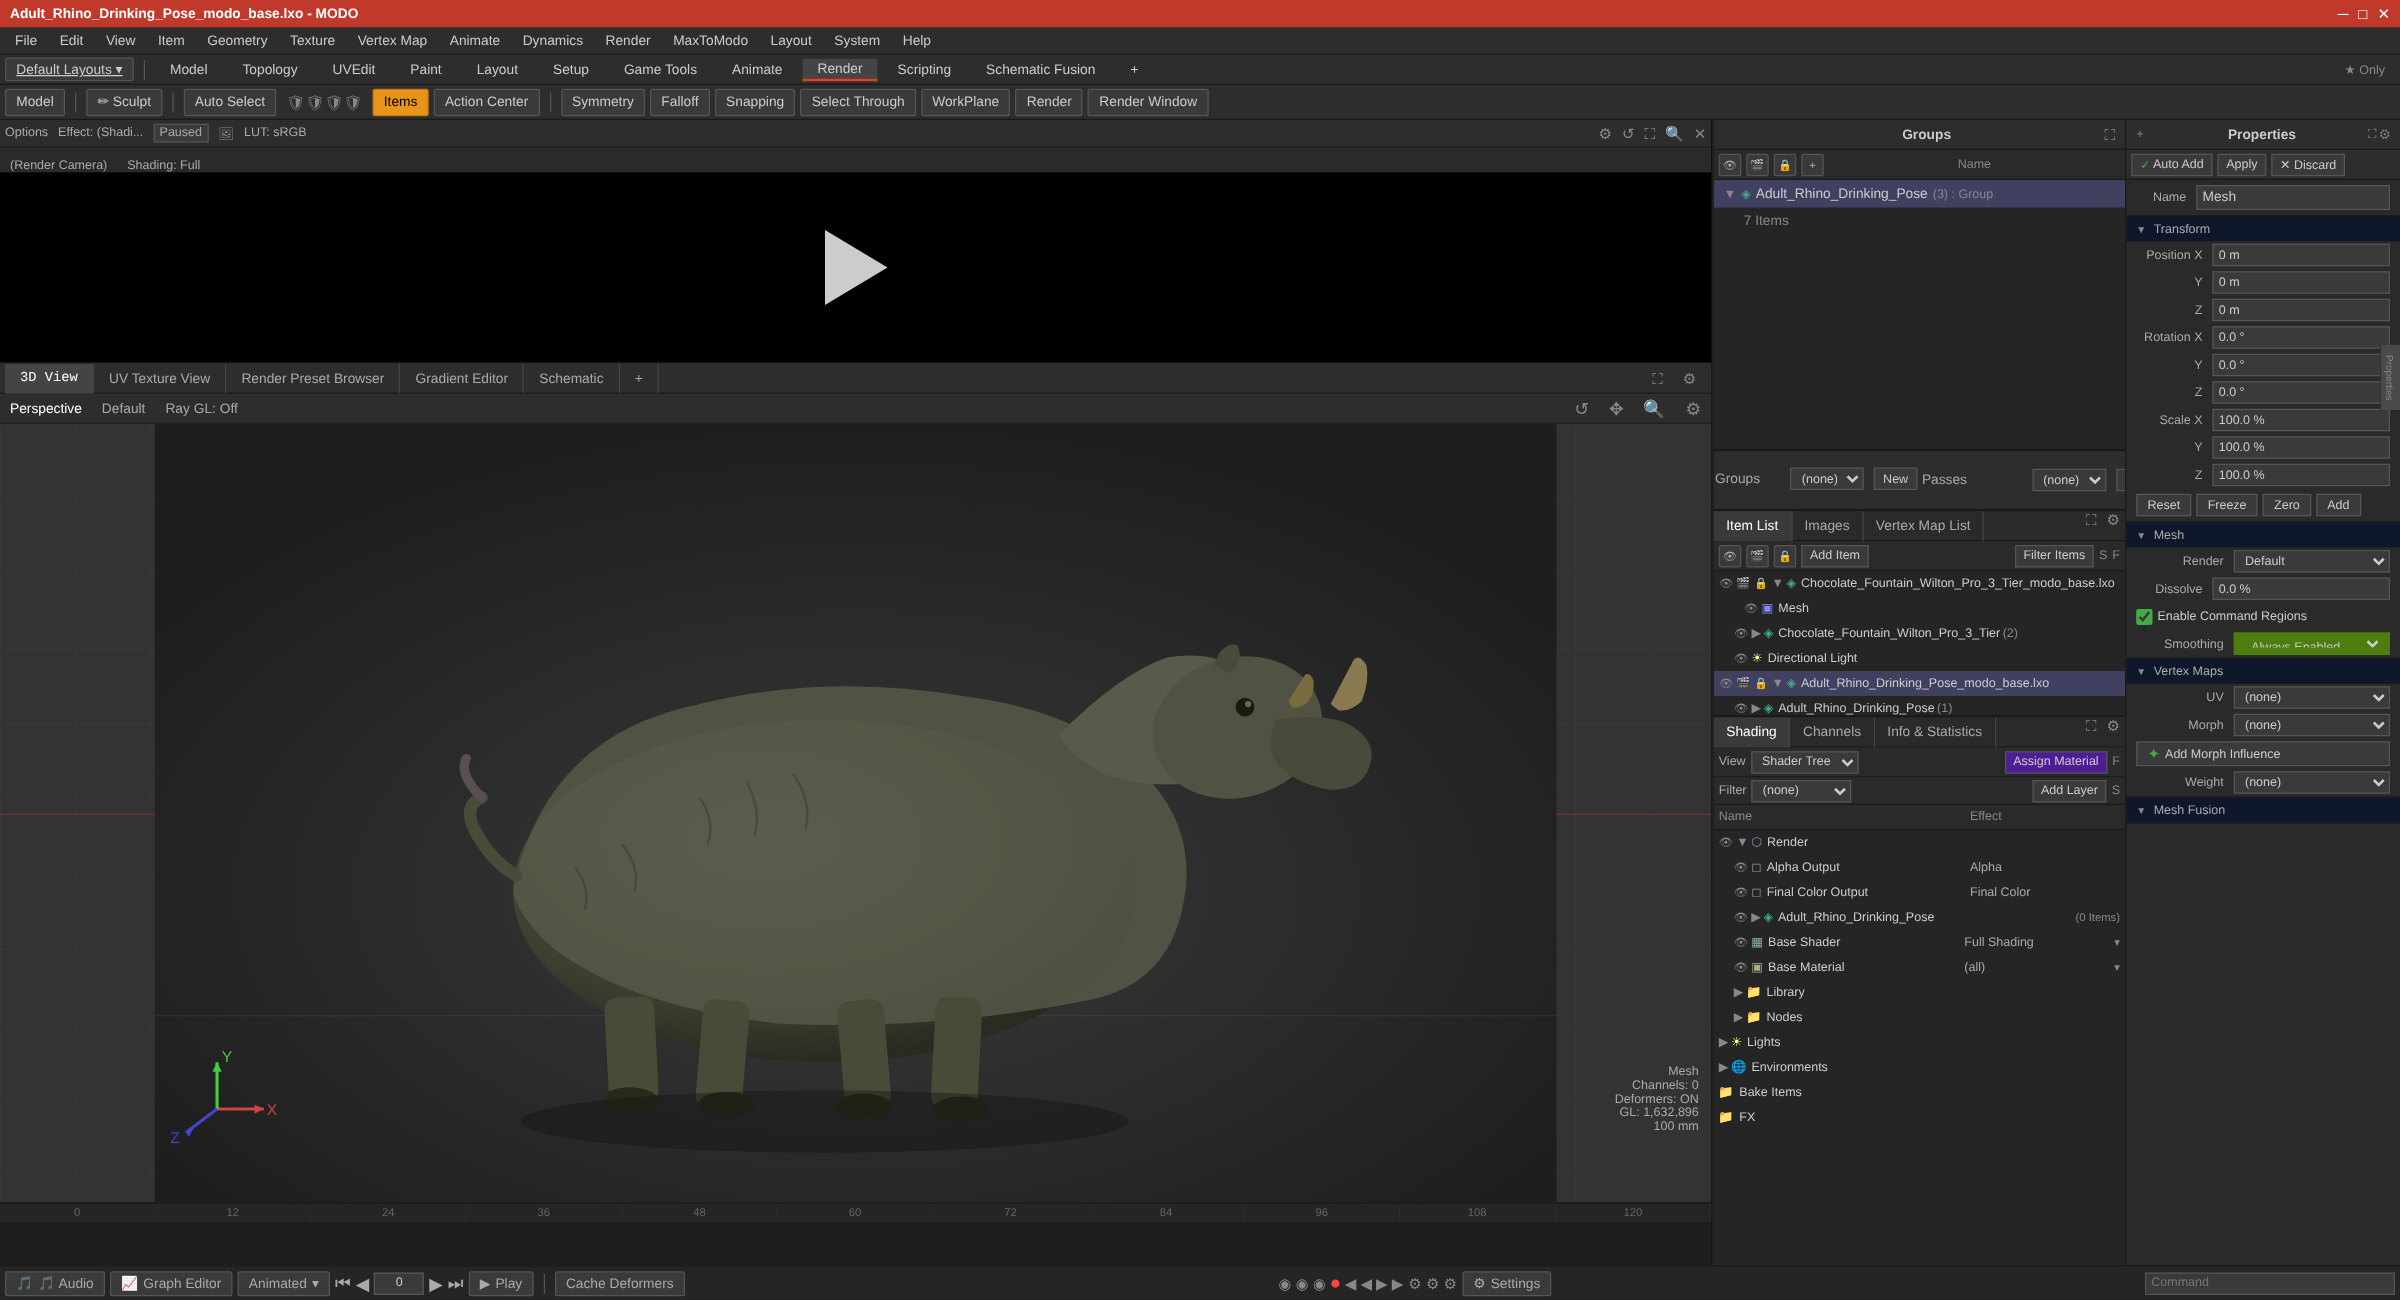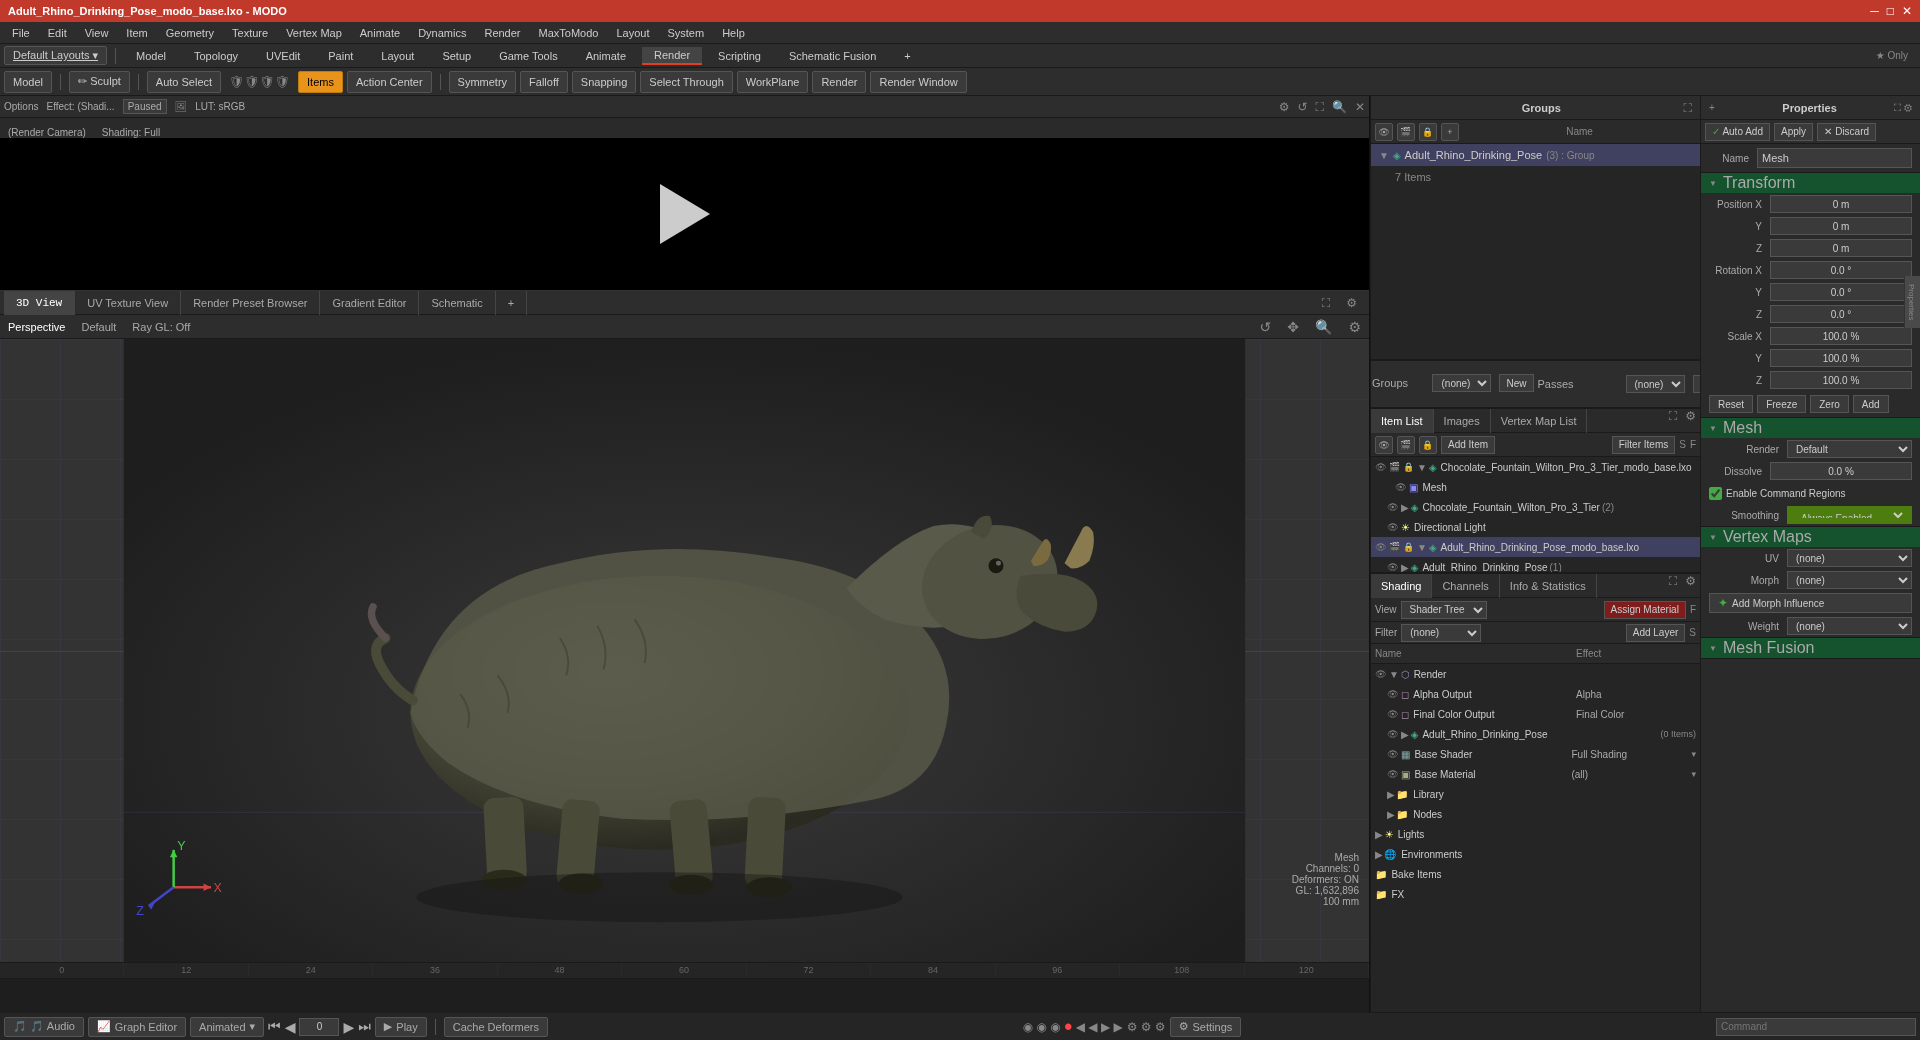--- a/index.html
+++ b/index.html
@@ -128,21 +128,21 @@
 
     
     #shading-panel {
       flex: 1; display: flex; flex-direction: column;
     }
     .shading-tabs { display: flex; height: 24px; background: #2a2a2a; border-bottom: 1px solid #1a1a1a; }
     .shading-tab { padding: 0 10px; height: 24px; display: flex; align-items: center; font-size: 11px; color: #aaa; cursor: pointer; border-right: 1px solid #444; }
     .shading-tab.active { background: #3a3a3a; color: #fff; }
     #shading-toolbar { height: 24px; background: #2a2a2a; display: flex; align-items: center; padding: 0 4px; gap: 4px; border-bottom: 1px solid #1a1a1a; }
     .shading-view-select { background: #3a3a3a; border: 1px solid #555; color: #ccc; font-size: 10px; height: 18px; padding: 0 4px; }
-    .assign-mat-btn { background: #7f1d1d; border: 1px solid #555; color: #ccc; font-size: 10px; padding: 1px 6px; cursor: pointer; height: 18px; margin-left: auto; }
+    .assign-mat-btn { background: #4c1d95; border: 1px solid #555; color: #ccc; font-size: 10px; padding: 1px 6px; cursor: pointer; height: 18px; margin-left: auto; }
     .shading-list { flex: 1; overflow-y: auto; background: #252525; }
     .shader-col-header { display: flex; background: #2a2a2a; border-bottom: 1px solid #1a1a1a; padding: 1px 4px; height: 20px; align-items: center; }
     .shader-col-name { font-size: 10px; color: #888; flex: 1; }
     .shader-col-effect { font-size: 10px; color: #888; width: 120px; }
     .shader-row { display: flex; align-items: center; padding: 1px 4px; height: 20px; cursor: pointer; }
     .shader-eye { width: 14px; color: #888; font-size: 9px; }
     .shader-expand { color: #888; font-size: 10px; margin-right: 2px; }
     .shader-name-text { font-size: 10px; flex: 1; }
     .shader-effect-text { font-size: 10px; width: 120px; color: #aaa; }
     .filter-row { display: flex; align-items: center; padding: 1px 4px; height: 22px; background: #2a2a2a; border-bottom: 1px solid #1a1a1a; gap: 4px; }
@@ -151,25 +151,25 @@
     .add-layer-btn { background: #3a3a3a; border: 1px solid #555; color: #ccc; font-size: 10px; padding: 1px 6px; cursor: pointer; height: 18px; margin-left: auto; }
 
     
     #properties-panel {
       width: 220px; background: #2a2a2a; border-left: 1px solid #1a1a1a; display: flex; flex-direction: column; overflow-y: auto;
     }
     .prop-header { height: 24px; background: #2d2d2d; display: flex; align-items: center; padding: 0 8px; border-bottom: 1px solid #1a1a1a; justify-content: space-between; }
     .prop-title { color: #ccc; font-size: 11px; font-weight: bold; }
     .prop-icons { display: flex; gap: 4px; color: #888; font-size: 10px; }
     .prop-section { border-bottom: 1px solid #1a1a1a; }
-    .prop-section-title { height: 20px; background: #14532d; display: flex; align-items: center; padding: 0 8px; cursor: pointer; color: #aaa; font-size: 16px; }
+    .prop-section-title { height: 20px; background: #0f172a; display: flex; align-items: center; padding: 0 8px; cursor: pointer; color: #aaa; font-size: 10px; }
     .prop-section-title::before { content: '▼'; margin-right: 6px; font-size: 8px; color: #888; }
     .prop-row { display: flex; align-items: center; padding: 2px 8px; height: 22px; }
     .prop-label { color: #aaa; font-size: 10px; text-align: right; width: 70px; margin-right: 8px; }
-    .prop-value { background: #3a3a3a; border: 1px solid #555; color: #ccc; font-size: 10px; height: 18px; flex: 1; padding: 0 4px; text-align: center; }
+    .prop-value { background: #3a3a3a; border: 1px solid #555; color: #ccc; font-size: 10px; height: 18px; flex: 1; padding: 0 4px; }
     .prop-value-select { background: #3a3a3a; border: 1px solid #555; color: #ccc; font-size: 10px; height: 18px; flex: 1; padding: 0 4px; }
     .prop-checkbox { margin-right: 4px; }
     .prop-btn { background: #3a3a3a; border: 1px solid #555; color: #ccc; font-size: 10px; padding: 1px 8px; cursor: pointer; height: 18px; }
 
     .name-field { background: #3a3a3a; border: 1px solid #555; color: #ccc; font-size: 11px; height: 20px; padding: 0 4px; width: 120px; }
 
     
     #bottombar {
       height: 28px; background: #252525; display: flex; align-items: center; padding: 0 4px; gap: 4px; border-top: 1px solid #1a1a1a;
     }

